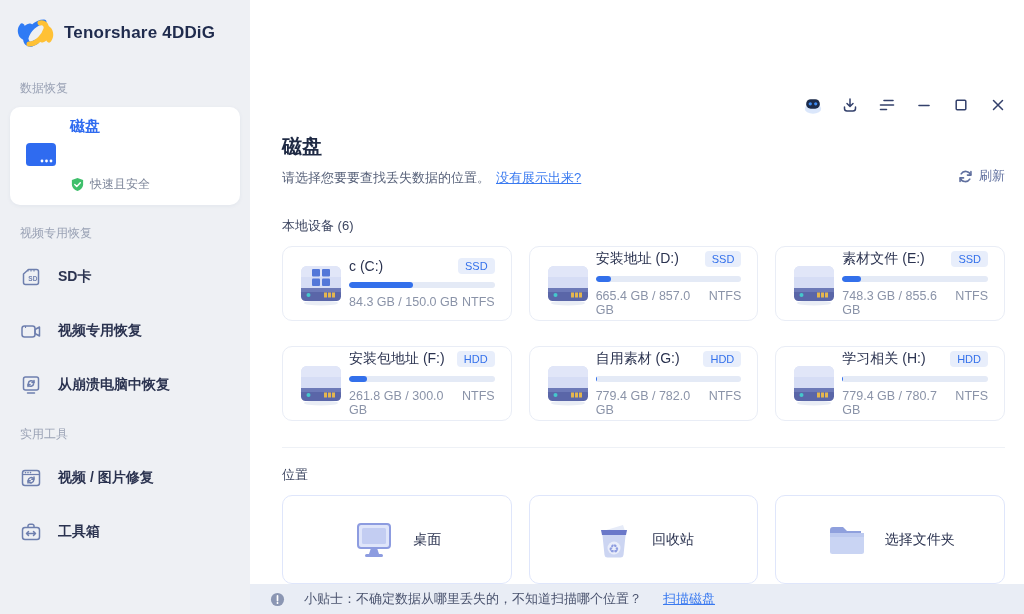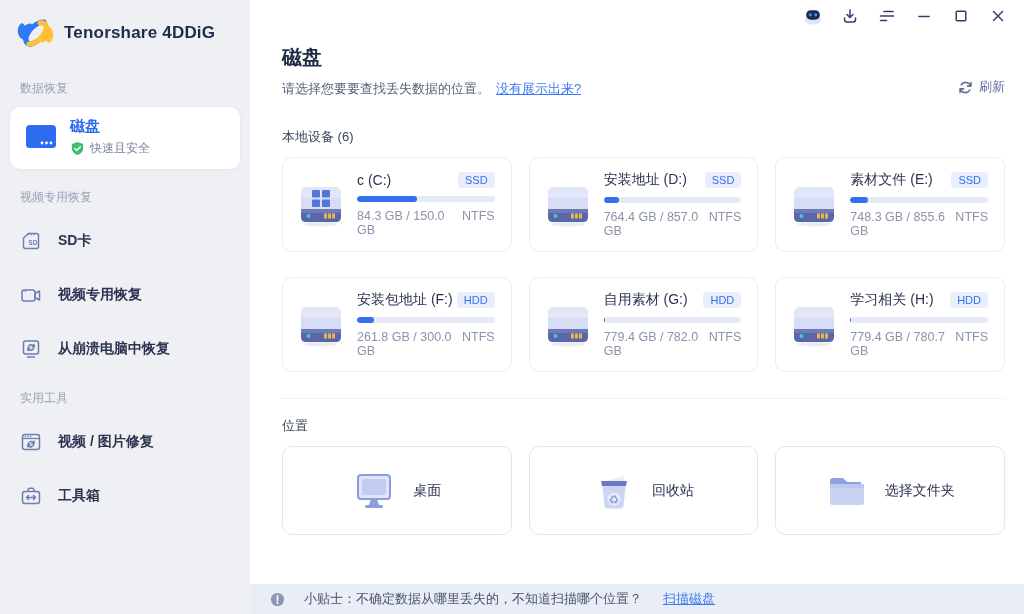--- a/index.html
+++ b/index.html
@@ -1,50 +1,50 @@
 <!DOCTYPE html>
 <html><head>
 <meta charset="utf-8">
 <style>
   * { margin:0; padding:0; box-sizing:border-box; }
   html,body { width:1024px; height:614px; overflow:hidden; }
   body { font-family:"Liberation Sans","DejaVu Sans",sans-serif; background:#fff; color:#2b3350; }
-  .window { display:flex; width:1024px; height:614px; }
+  .window { display:flex; width:1024px; height:614px;align-items:flex-end; }
 
   
   .sidebar { width:250px; flex:0 0 250px; background:#eef0f4; height:100%; padding:14px 0 0 0; }
   .logo-row { display:flex; align-items:center; gap:8px; padding:2px 16px 16px 16px; }
   .logo-text { font-size:17px; font-weight:bold; color:#1f2b4d; letter-spacing:.2px; }
   .side-label { font-size:12px; color:#9aa2b5; padding:14px 18px 8px 20px; }
   .side-card { background:#fff; border-radius:10px; margin:2px 10px 6px 10px; padding:10px 14px 12px 14px;
                display:flex; align-items:center; gap:12px; box-shadow:0 1px 4px rgba(40,60,120,.06); cursor:default; }
   .side-card .tcol { display:flex; flex-direction:column; gap:4px; }
   .side-card .t1 { color:#2f6bf0; font-weight:bold; font-size:15px; }
-  .side-card .t2 { display:flex; align-items:center; gap:5px; color:#7b8498; font-size:12px; }
+  .side-card .t2 { display:flex; align-items:center; gap:5px; color:#7b8498; font-size:12px;margin-top:36px; }
   .side-item { display:flex; align-items:center; gap:14px; padding:14px 18px; cursor:pointer; }
   .side-item .lbl { font-size:14px; font-weight:bold; color:#2b3350; }
   .oicon { width:26px; height:26px; flex:0 0 26px; display:flex; align-items:center; justify-content:center; }
 
   
   .main { flex:1; display:flex; flex-direction:column; background:#fff; position:relative; min-width:0; }
   .titlebar { height:26px; display:flex; justify-content:flex-end; align-items:center; gap:17px; padding:6px 16px 0 0; }
   .tb-btn { display:flex; align-items:center; justify-content:center; width:20px; height:18px; cursor:pointer; }
 
   .content { flex:1; padding:12px 19px 0 32px; overflow:hidden; }
   .hdr-row { display:flex; justify-content:space-between; align-items:flex-end; }
   .page-title { font-size:20px; font-weight:bold; color:#1f2a44; margin-top:6px; }
   .sub-row { margin-top:9px; font-size:13px; color:#58627a; display:flex; gap:6px; align-items:center; }
   .link { color:#3a7af0; text-decoration:underline; cursor:pointer; }
   .refresh { display:flex; align-items:center; gap:6px; color:#5f6f9e; font-size:13px; cursor:pointer; margin-bottom:2px; }
 
   .sec-title { font-size:13px; font-weight:normal; color:#3c4560; margin-top:30px; }
   .grid3 { display:grid; grid-template-columns:repeat(3,1fr); gap:25px 17px; margin-top:11px; }
 
-  .drive-card { height:95px; border:1px solid #e9edf6; border-radius:10px; display:flex; align-items:center;
-                padding:0 16px 0 12px; gap:10px; background:#fff; cursor:pointer; }
+  .drive-card { height:75px; border:1px solid #e9edf6; border-radius:10px; display:flex; align-items:center;
+                padding:0 16px 0 12px; gap:2px; background:#fff; cursor:pointer; }
   .drive-card .dicon { width:52px; flex:0 0 52px; display:flex; justify-content:center; }
   .drive-card .body { flex:1; min-width:0; }
   .d-row1 { display:flex; justify-content:space-between; align-items:center; }
   .d-name { font-size:14px; color:#2b3350; white-space:nowrap; overflow:hidden; }
   .d-badge { font-size:11px; font-weight:normal; color:#3370eb; background:#e8eefb; border-radius:4px; padding:2px 7px; }
   .d-track { height:6px; background:#e4eaf6; border-radius:3px; margin:8px 0 7px 0; overflow:hidden; }
   .d-fill { height:100%; background:#3370eb; border-radius:3px; }
   .d-row3 { display:flex; justify-content:space-between; font-size:12.5px; color:#8a93a8; }
 
   .divider { border-top:1px solid #eef1f6; margin-top:26px; }
@@ -283,21 +283,21 @@
     </span>
     <span class="body">
       <span class="d-row1">
         <span class="d-name">安装地址 (D:)</span>
         <span class="d-badge">SSD</span>
       </span>
       <span class="d-track" style="display:block;">
         <span class="d-fill" style="display: block; width: 10.8%;"></span>
       </span>
       <span class="d-row3">
-        <span>764.4 GB / 857.0 GB</span>
+        <span>665.4 GB / 857.0 GB</span>
         <span>NTFS</span>
       </span>
     </span>
   </div>
 
   <div class="drive-card">
     <span class="dicon">
       <svg width="50" height="46" viewBox="0 0 50 46">
         <ellipse cx="25" cy="42" rx="17" ry="2.5" fill="#e9edf5"></ellipse>
         <path d="M11 5 h28 a6 6 0 0 1 6 6 v19 H5 V11 a6 6 0 0 1 6-6 z" fill="#d6ddf5"></path>

